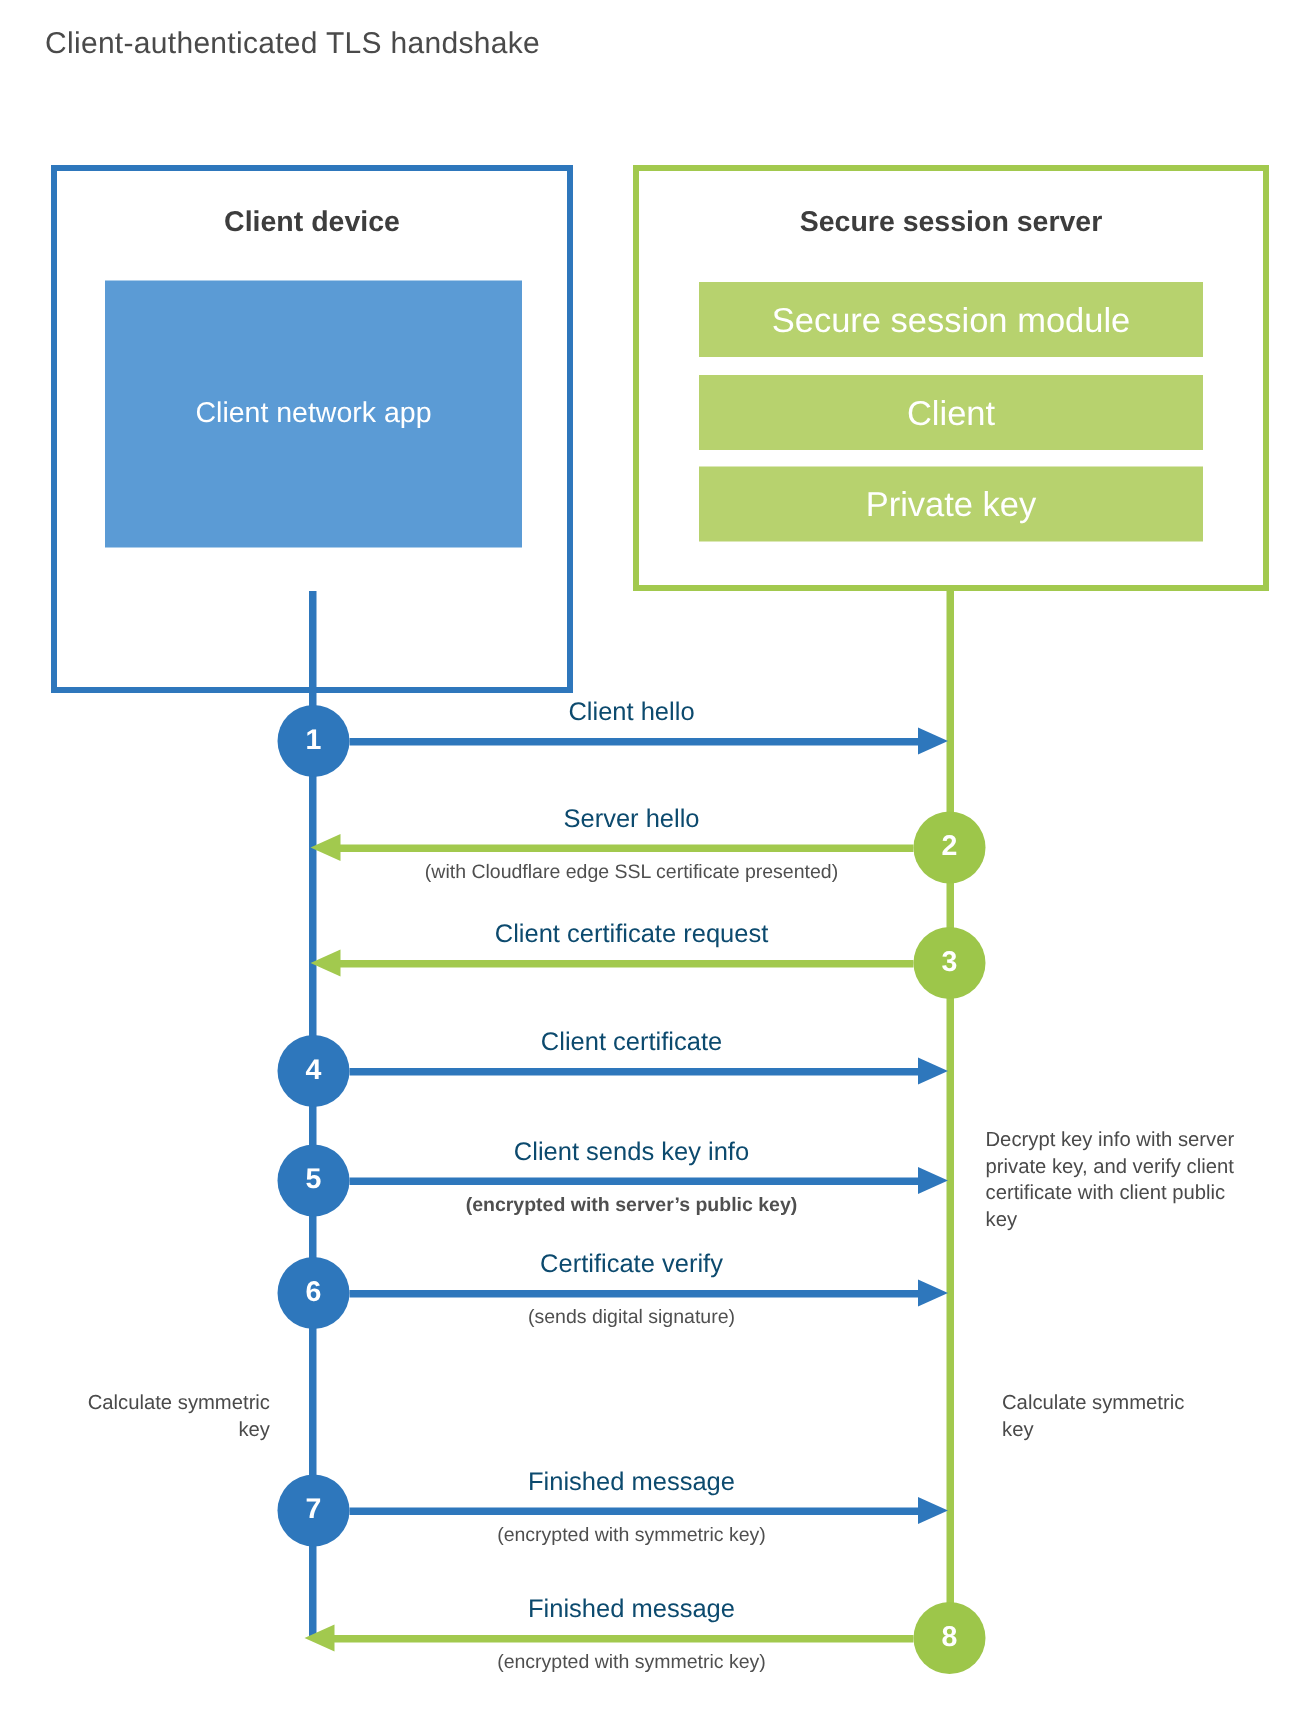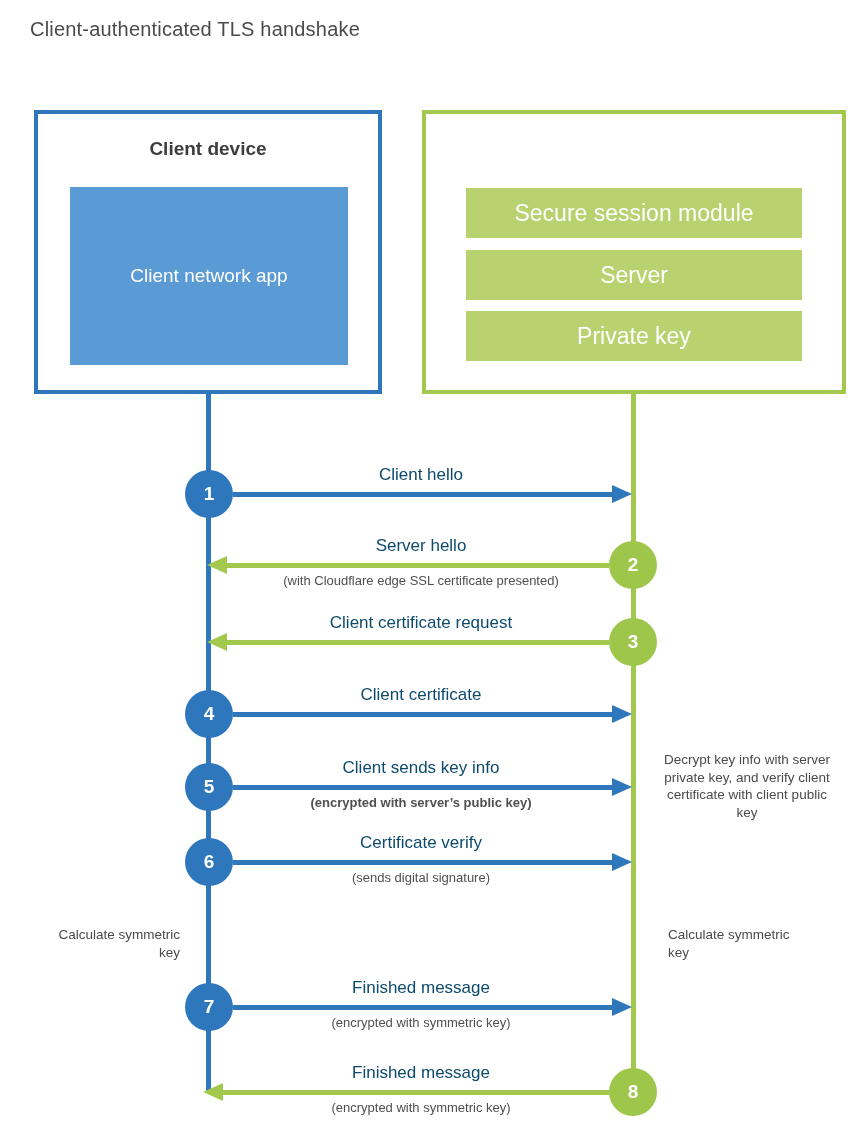--- a/index.html
+++ b/index.html
@@ -5,21 +5,21 @@
   html,body{margin:0;padding:0;background:#ffffff;}
   .wrap{
     position:relative;width:865px;height:1146px;background:#ffffff;
     font-family:"Liberation Sans",sans-serif;overflow:hidden;
   }
   .title{
     position:absolute;left:30px;top:18px;font-size:20px;font-weight:400;
     color:#4a4a4a;letter-spacing:0.2px;
   }
   .box{position:absolute;background:#ffffff;box-sizing:border-box;}
-  .box.client{left:34px;top:110px;width:348px;height:284px;border:4px solid #2e77bc;padding-left:20px;}
+  .box.client{left:34px;top:110px;width:348px;height:352px;border:4px solid #2e77bc;padding-left:20px;}
   .box.server{left:422px;top:110px;width:424px;height:284px;border:4px solid #a2c94e;}
   .box-heading{
     position:absolute;left:0;right:0;top:24px;text-align:center;
     font-size:19px;font-weight:bold;color:#3d3d3d;
   }
   .client-module{
     position:absolute;left:32px;top:73px;width:278px;height:178px;background:#5b9bd5;
     color:#ffffff;font-size:19px;display:flex;align-items:center;justify-content:center;
     text-align:center;line-height:26px;
   }
@@ -54,41 +54,42 @@
   }
   .msg-label{
     position:absolute;left:211px;width:420px;text-align:center;
     font-size:17px;color:#0c4a6e;z-index:2;line-height:21px;
   }
   .msg-sub{
     position:absolute;left:211px;width:420px;text-align:center;
     font-size:13px;color:#4f4f4f;z-index:2;line-height:17px;
   }
   .note{position:absolute;font-size:13.5px;color:#4a4a4a;line-height:17.5px;z-index:2;}
-  .note.right-block{left:657px;top:751px;width:180px;text-align:center;}
+  .note.right-block{left:657px;top:751px;width:180px;text-align:left;}
   .note.calc-left{left:58px;top:926px;width:122px;text-align:right;}
   .note.calc-right{left:668px;top:926px;width:122px;text-align:left;}
 </style>
 </head>
 <body>
 
 <div class="wrap">
 
   <div class="title">Client-authenticated TLS handshake</div>
 
   <div class="box client">
     <div class="box-heading">Client device</div>
     <div class="client-module">
       <span>Client network app</span>
     </div>
   </div>
 
   <div class="box server">
+    <div class="box-heading">Secure session server</div>
     <div class="server-module" style="top:74px;">Secure session module</div>
-    <div class="server-module" style="top:136px;">Server</div>
+    <div class="server-module" style="top:136px;">Client</div>
     <div class="server-module" style="top:197px;">Private key</div>
   </div>
 
   <div class="lifeline blue"></div>
   <div class="lifeline green"></div>
 
   <div class="step-circle blue" style="left:185px;top:470px;">1</div>
   <div class="msg-label" style="top:464px;">Client hello</div>
   <div class="arrow right" style="left:233px;top:485px;width:399px;">
     <div class="shaft"></div>

